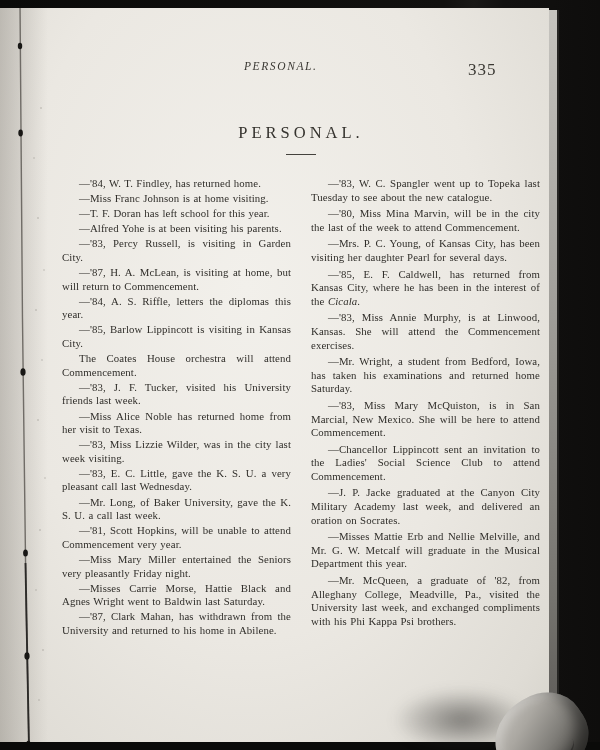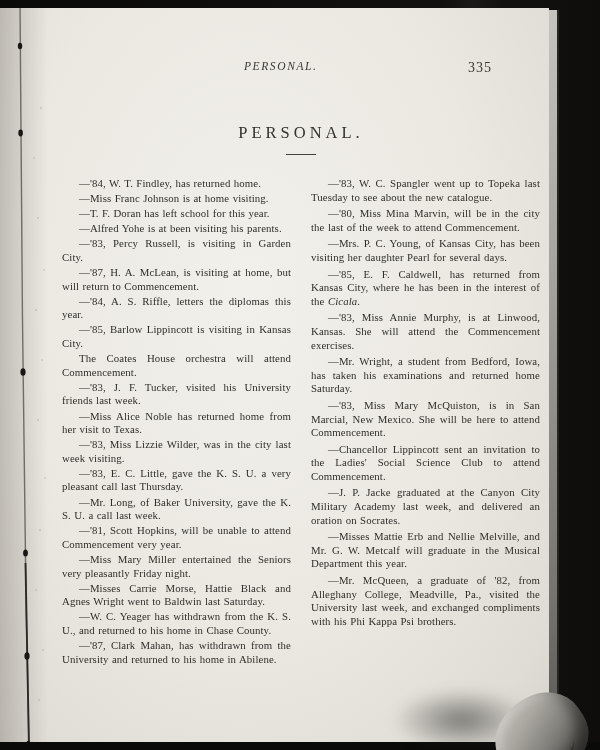--- a/index.html
+++ b/index.html
@@ -23,21 +23,21 @@
     border-right:2px solid #262523;
   }
   .gutter-svg{position:absolute;left:0;top:0;}
   
   .content{position:absolute;left:62px;top:0;width:478px;height:100%;color:#2f2d29;}
   .running-header{position:absolute;left:0;top:52px;width:100%;height:16px;}
   .running-title{
     position:absolute;left:182px;top:0;
     font-style:italic;font-size:11.5px;letter-spacing:1.6px;color:#3a3833;
   }
-  .page-number{position:absolute;left:406px;top:0;font-size:14px;letter-spacing:1px;color:#3a3833;}
+  .page-number{position:absolute;left:406px;top:0;font-size:17px;letter-spacing:1px;color:#3a3833;}
   .section-title{
     position:absolute;left:0;top:115px;width:100%;text-align:center;
     font-size:16.5px;letter-spacing:4px;color:#34322d;
   }
   .title-rule{
     position:absolute;left:calc(50% - 15px);top:146px;width:30px;height:0;
     border-top:1.2px solid #44423d;
   }
   .columns{position:absolute;left:0;top:169px;width:478px;display:flex;gap:20px;}
   .col{width:234px;}
@@ -120,26 +120,25 @@
             <p>—T. F. Doran has left school for this year.</p>
             <p>—Alfred Yohe is at been visiting his parents.</p>
             <p>—'83, Percy Russell, is visiting in Garden City.</p>
             <p>—'87, H. A. McLean, is visiting at home, but will return to Commencement.</p>
             <p>—'84, A. S. Riffle, letters the diplomas this year.</p>
             <p>—'85, Barlow Lippincott is visiting in Kansas City.</p>
             <p>The Coates House orchestra will attend Commencement.</p>
             <p>—'83, J. F. Tucker, visited his University friends last week.</p>
             <p>—Miss Alice Noble has returned home from her visit to Texas.</p>
             <p>—'83, Miss Lizzie Wilder, was in the city last week visiting.</p>
-            <p>—'83, E. C. Little, gave the K. S. U. a very pleasant call last Thursday.</p>
+            <p>—'83, E. C. Little, gave the K. S. U. a very pleasant call last Wednesday.</p>
             <p>—Mr. Long, of Baker University, gave the K. S. U. a call last week.</p>
             <p>—'81, Scott Hopkins, will be unable to attend Commencement very year.</p>
             <p>—Miss Mary Miller entertained the Seniors very pleasantly Friday night.</p>
             <p>—Misses Carrie Morse, Hattie Black and Agnes Wright went to Baldwin last Saturday.</p>
-            <p>—W. C. Yeager has withdrawn from the K. S. U., and returned to his home in Chase County.</p>
             <p>—'87, Clark Mahan, has withdrawn from the University and returned to his home in Abilene.</p>
           </div>
         <div class="col col-right">
             <p>—'83, W. C. Spangler went up to Topeka last Tuesday to see about the new catalogue.</p>
             <p>—'80, Miss Mina Marvin, will be in the city the last of the week to attend Commencement.</p>
             <p>—Mrs. P. C. Young, of Kansas City, has been visiting her daughter Pearl for several days.</p>
             <p>—'85, E. F. Caldwell, has returned from Kansas City, where he has been in the interest of the <i>Cicala</i>.</p>
             <p>—'83, Miss Annie Murphy, is at Linwood, Kansas.  She will attend the Commencement exercises.</p>
             <p>—Mr. Wright, a student from Bedford, Iowa, has taken his examinations and returned home Saturday.</p>
             <p>—'83, Miss Mary McQuiston, is in San Marcial, New Mexico.  She will be here to attend Commencement.</p>

